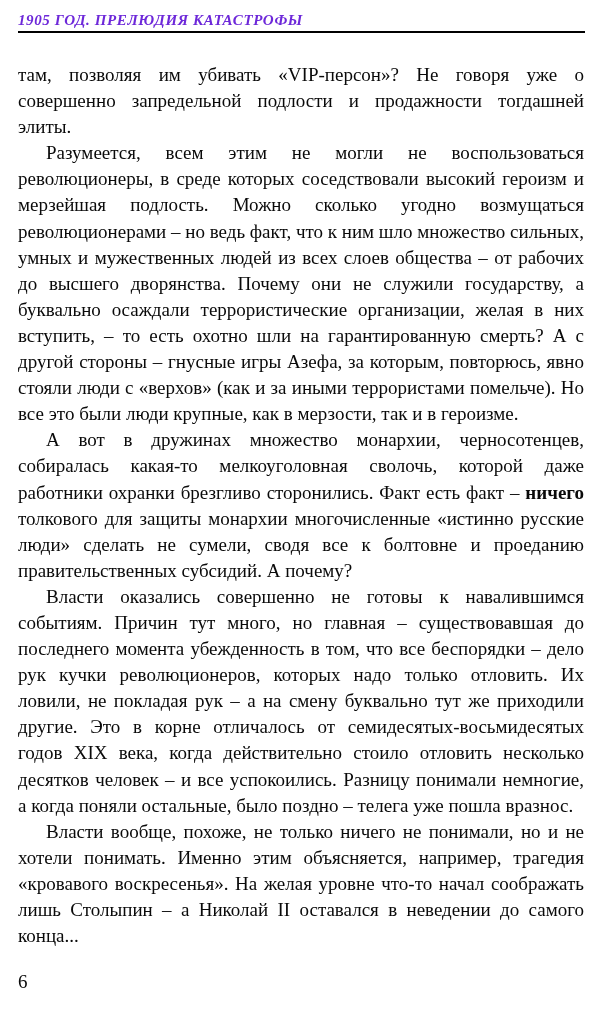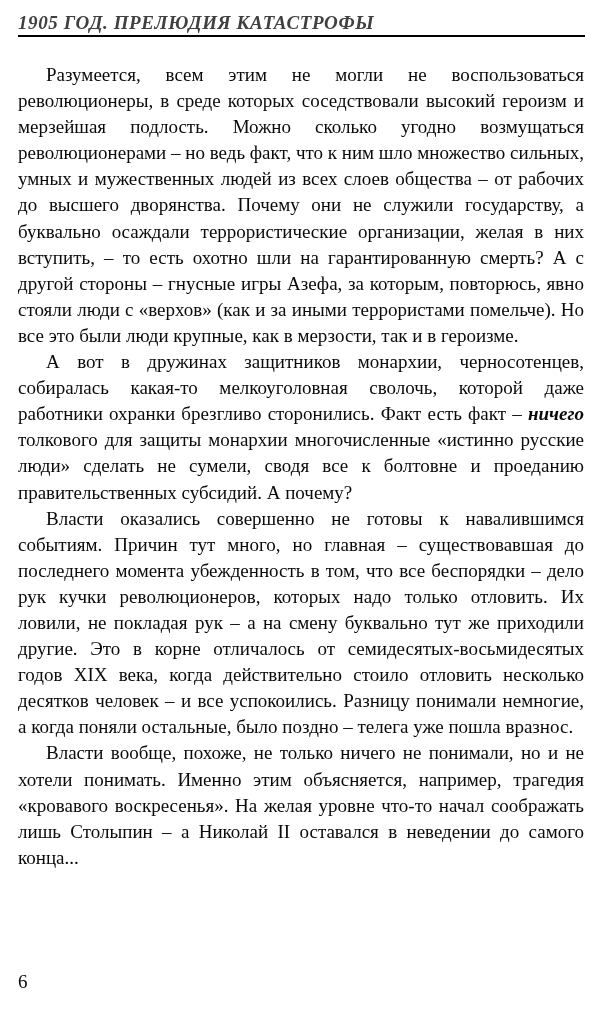--- a/index.html
+++ b/index.html
@@ -26,24 +26,24 @@
     left: 18px;
     top: 12px;
     width: 567px;
   }
 
   .running-head-title {
     display: block;
     font-family: "Liberation Serif", "DejaVu Serif", serif;
     font-weight: bold;
     font-style: italic;
-    font-size: 19px;
+    font-size: 15px;
     letter-spacing: 0.6px;
     line-height: 1.12;
-    color: #404040;
+    color: #6d28d9;
     white-space: nowrap;
   }
 
   .running-head-rule {
     display: block;
     width: 567px;
     height: 2px;
     background: #000000;
     margin-top: 2px;
   }
@@ -67,21 +67,20 @@
     -webkit-hyphens: manual;
     color: #0a0a0a;
   }
 
   .para.no-indent {
     text-indent: 0;
   }
 
   .para b {
     font-weight: bold;
-    font-style: italic;
   }
 
   
   .folio {
     position: absolute;
     left: 18px;
     top: 972px;
     font-size: 19px;
     line-height: 1;
     color: #0a0a0a;
@@ -92,24 +91,25 @@
 
 <div class="page">
 
   <div class="running-head">
     <span class="running-head-title">1905 ГОД. ПРЕЛЮДИЯ КАТАСТРОФЫ</span>
     <span class="running-head-rule"></span>
   </div>
 
   <div class="body-column">
 
+    <p class="para no-indent">там, позволяя им убивать «VIP-персон»? Не говоря уже о совершенно запредельной подлости и продажности тогдашней элиты.</p>
 
     <p class="para">Разумеется, всем этим не могли не воспользоваться революционеры, в среде которых соседствовали высокий героизм и мерзейшая подлость. Можно сколько угодно возмущаться революционерами – но ведь факт, что к ним шло множество сильных, умных и мужественных людей из всех слоев общества – от рабочих до высшего дворянства. Почему они не служили государству, а буквально осаждали террористические организации, желая в них вступить, – то есть охотно шли на гарантированную смерть? А с другой стороны – гнусные игры Азефа, за которым, повторюсь, явно стояли люди с «верхов» (как и за иными террористами помельче). Но все это были люди крупные, как в мерзости, так и в героизме.</p>
 
-    <p class="para"><span>А вот в дружинах защитников монархии, черносотенцев, собиралась какая-то мелкоуголовная сволочь, которой даже работники охранки брезгливо сторонились. Факт есть факт – </span><b>ничего</b><span> толкового для защиты монархии многочисленные «истинно русские люди» сделать не сумели, сводя все к болтовне и проеданию правительственных субсидий. А почему?</span></p>
+    <p class="para"><span>А вот в дружинах множество монархии, черносотенцев, собиралась какая-то мелкоуголовная сволочь, которой даже работники охранки брезгливо сторонились. Факт есть факт – </span><b>ничего</b><span> толкового для защиты монархии многочисленные «истинно русские люди» сделать не сумели, сводя все к болтовне и проеданию правительственных субсидий. А почему?</span></p>
 
     <p class="para">Власти оказались совершенно не готовы к навалившимся событиям. Причин тут много, но главная – существовавшая до последнего момента убежденность в том, что все беспорядки – дело рук кучки революционеров, которых надо только отловить. Их ловили, не покладая рук – а на смену буквально тут же приходили другие. Это в корне отличалось от семидесятых-восьмидесятых годов XIX века, когда действительно стоило отловить несколько десятков человек – и все успокоились. Разницу понимали немногие, а когда поняли остальные, было поздно – телега уже пошла вразнос.</p>
 
     <p class="para">Власти вообще, похоже, не только ничего не понимали, но и не хотели понимать. Именно этим объясняется, например, трагедия «кровавого воскресенья». На желая уровне что-то начал соображать лишь Столыпин – а Николай II оставался в неведении до самого конца...</p>
 
   </div>
 
   <div class="folio">6</div>
 
 </div>

